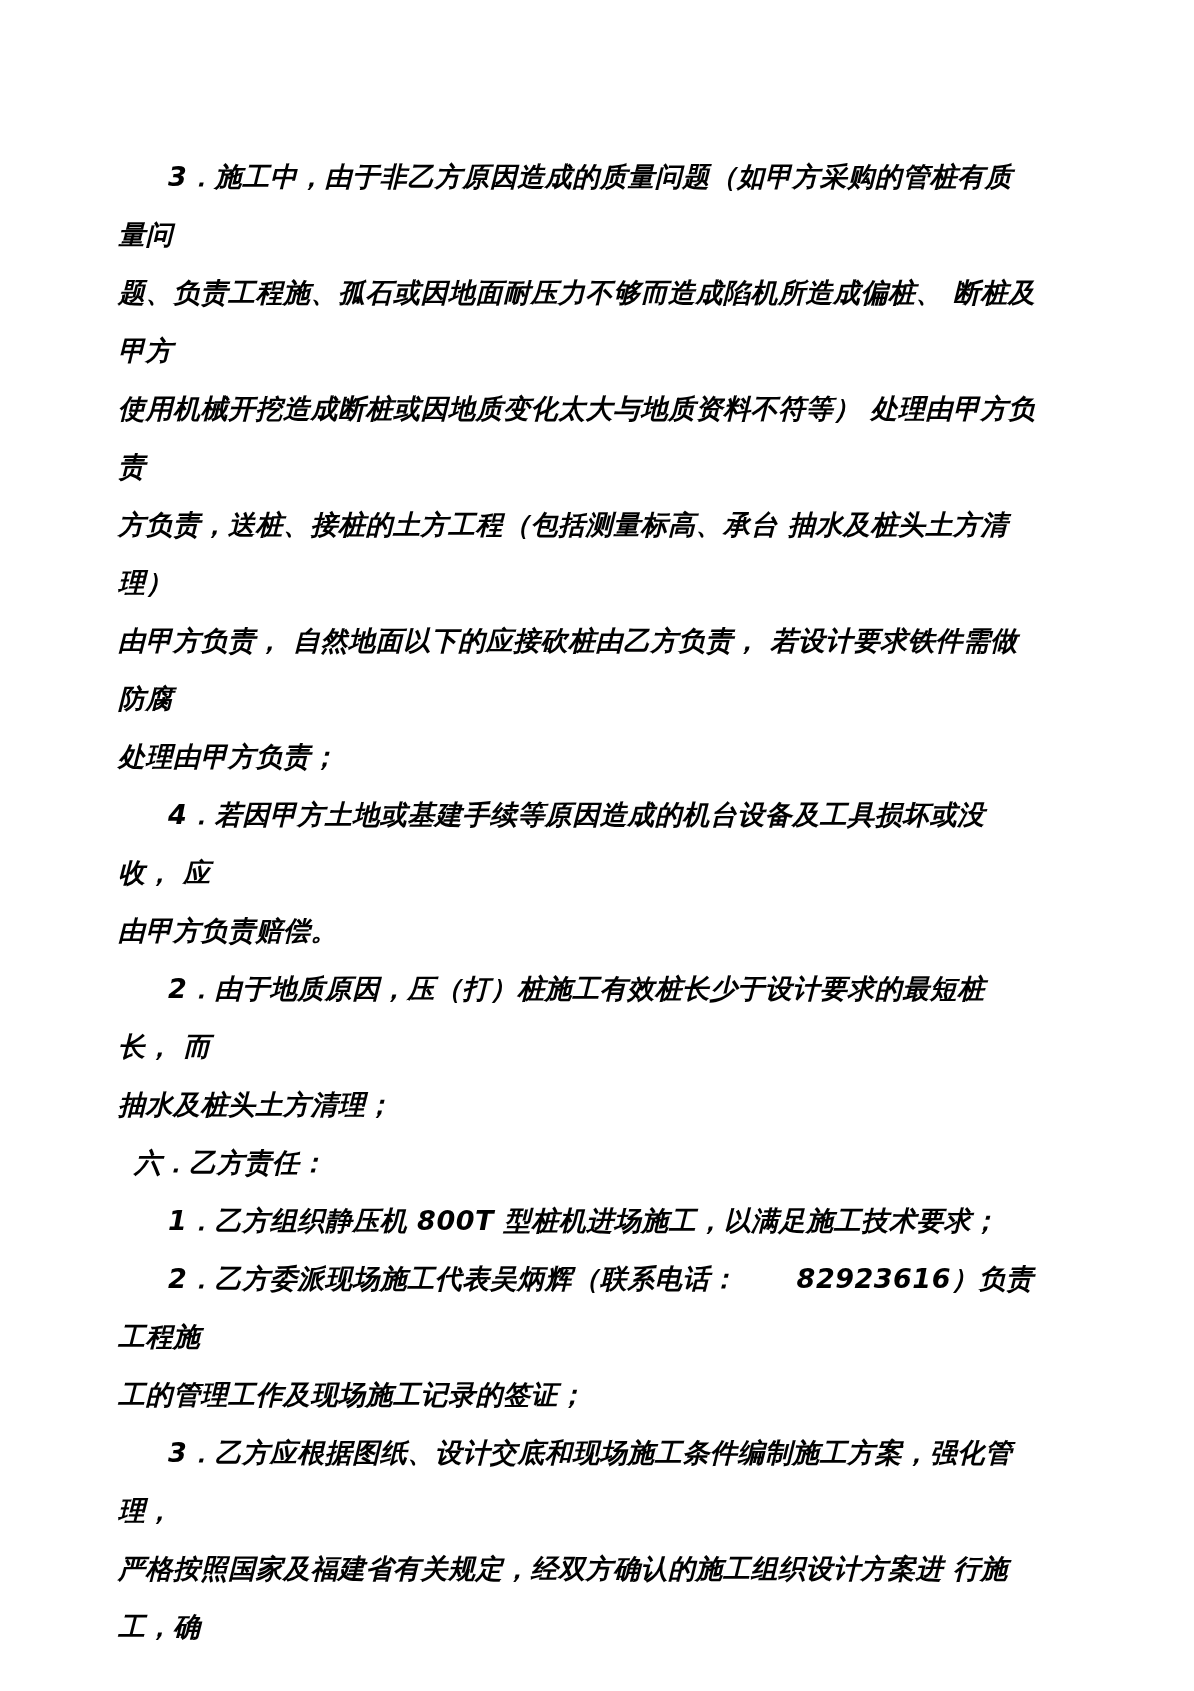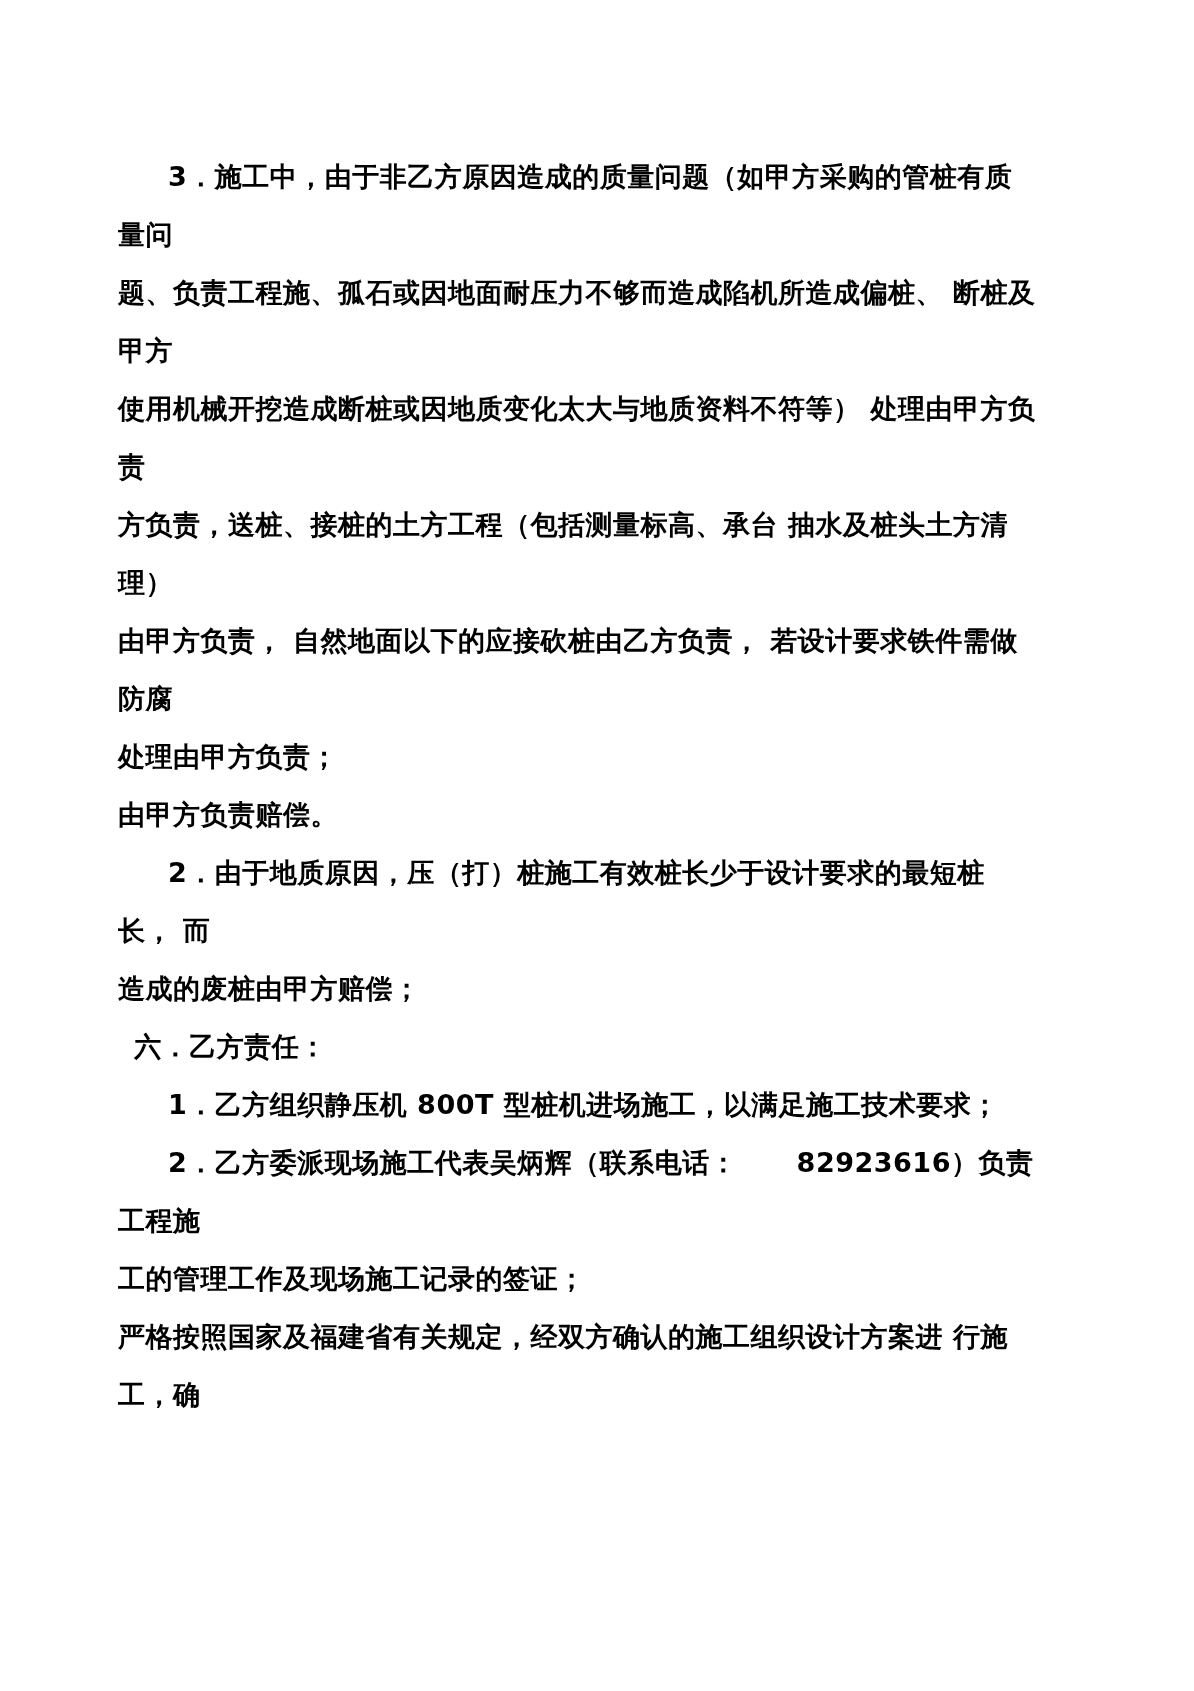--- a/index.html
+++ b/index.html
@@ -24,20 +24,21 @@
     line-height: 58px;
     letter-spacing: 0.5px;
   }
   .para {
     margin: 0;
     padding: 0;
   }
   .line {
     white-space: pre-wrap;
     min-height: 58px;
+    font-style: italic;
   }
   .indent-item {
     text-indent: 1.85em;
   }
   .indent-heading {
     text-indent: 0.6em;
   }
 </style>
 </head>
 <body>
@@ -45,32 +46,34 @@
 <div class="page" id="doc-root">
     <div class="para">
       <div class="line indent-item">3．施工中，由于非乙方原因造成的质量问题（如甲方采购的管桩有质 量问</div>
       <div class="line">题、负责工程施、孤石或因地面耐压力不够而造成陷机所造成偏桩、 断桩及甲方</div>
       <div class="line">使用机械开挖造成断桩或因地质变化太大与地质资料不符等） 处理由甲方负责</div>
       <div class="line">方负责，送桩、接桩的土方工程（包括测量标高、承台 抽水及桩头土方清理）</div>
       <div class="line">由甲方负责， 自然地面以下的应接砍桩由乙方负责， 若设计要求铁件需做防腐</div>
       <div class="line">处理由甲方负责；</div>
     </div>
     <div class="para">
+      <div class="line indent-item">4．若因甲方土地或基建手续等原因造成的机台设备及工具损坏或没收， 应</div>
       <div class="line">由甲方负责赔偿。</div>
     </div>
     <div class="para">
       <div class="line indent-item">2．由于地质原因，压（打）桩施工有效桩长少于设计要求的最短桩长， 而</div>
-      <div class="line">造成的废桩由甲方赔偿；</div>
+      <div class="line">抽水及桩头土方清理；</div>
     </div>
     <div class="para">
       <div class="line indent-heading">六．乙方责任：</div>
     </div>
     <div class="para">
       <div class="line indent-item">1．乙方组织静压机 800T 型桩机进场施工，以满足施工技术要求；</div>
     </div>
     <div class="para">
       <div class="line indent-item">2．乙方委派现场施工代表吴炳辉（联系电话：      82923616）负责工程施</div>
       <div class="line">工的管理工作及现场施工记录的签证；</div>
     </div>
     <div class="para">
+      <div class="line indent-item">3．乙方应根据图纸、设计交底和现场施工条件编制施工方案，强化管 理，</div>
       <div class="line">严格按照国家及福建省有关规定，经双方确认的施工组织设计方案进 行施工，确</div>
     </div>
   </div>
 
 </body></html>

